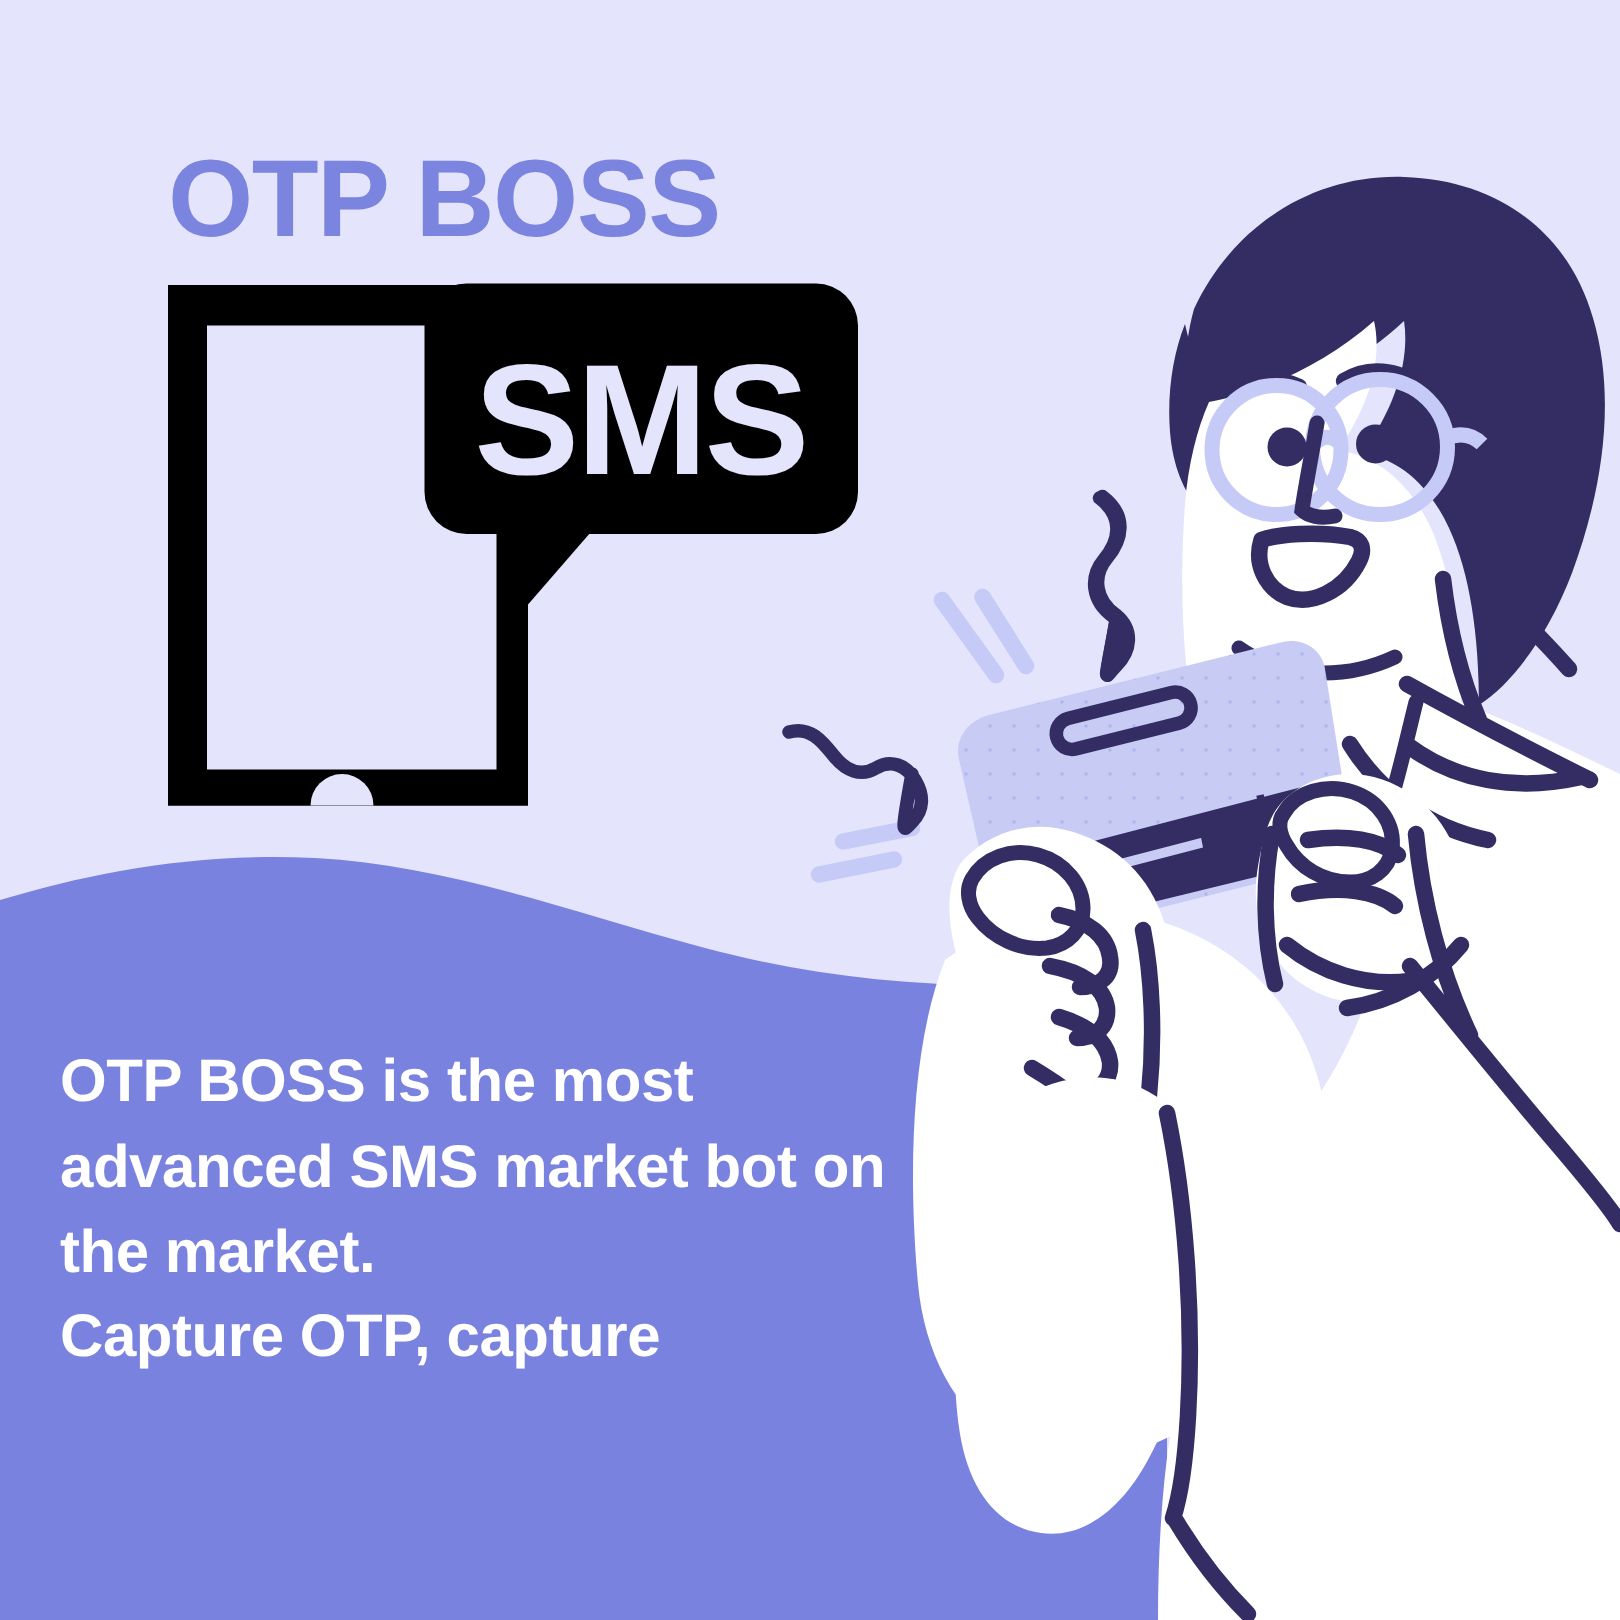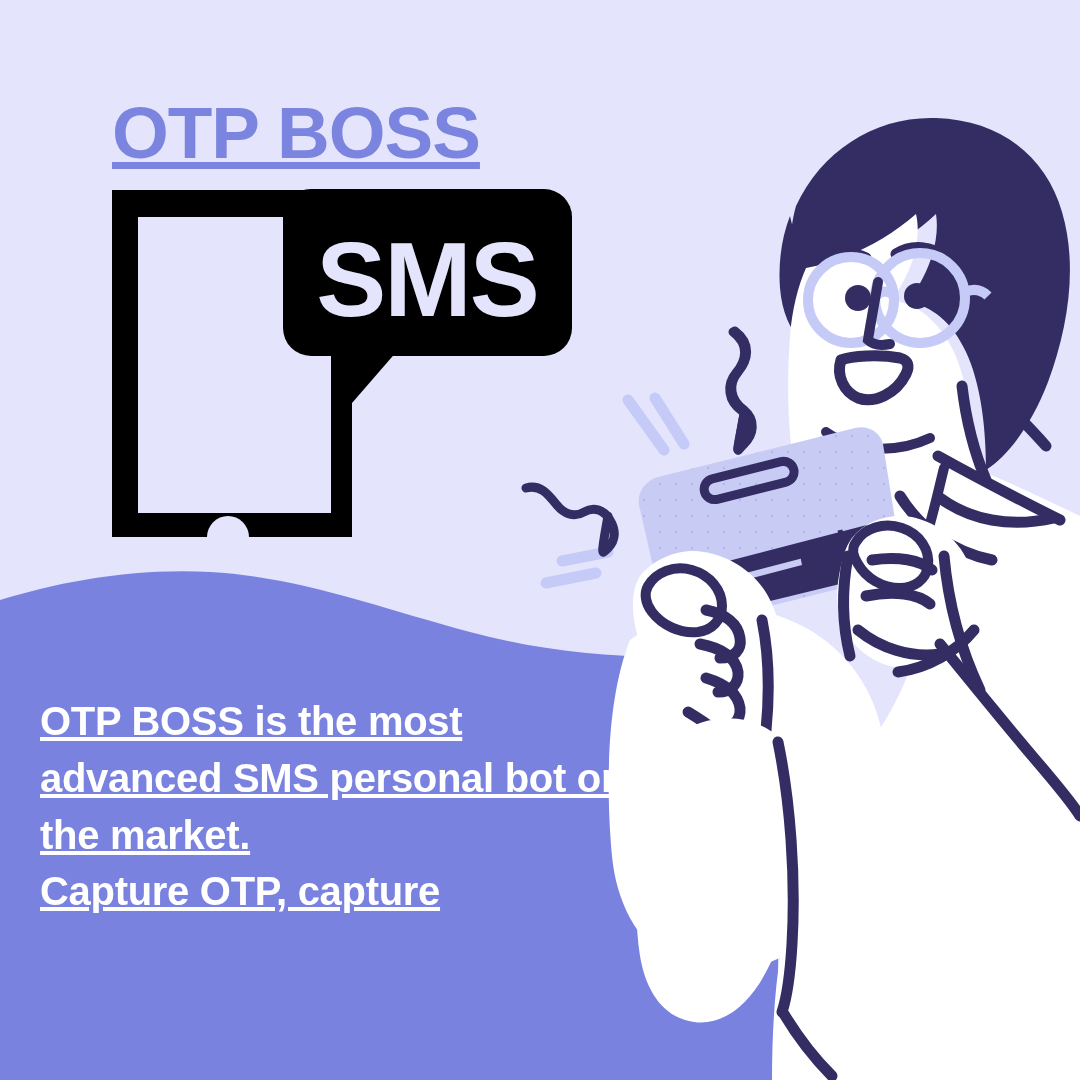--- a/index.html
+++ b/index.html
@@ -30,35 +30,34 @@
   #brand-title {
     position:absolute;
     left:112px; top:96px;
     z-index:5;
     font-size:73px;
     font-weight:bold;
     letter-spacing:-1px;
     color:#7B84DE;
     line-height:1;
     white-space:nowrap;
-    text-decoration:underline;
   }
   
   #tagline {
     position:absolute;
     left:40px; top:693px;
     width:620px;
     z-index:6;
     color:#FFFFFF;
     font-size:40px;
     font-weight:bold;
     line-height:1.42;
     letter-spacing:-0.3px;
   }
-  #tagline p { margin:0;text-decoration:underline; }
+  #tagline p { margin:0; }
 </style>
 </head>
 <body>
 
 <div id="banner">
 
   <svg id="wave-layer" class="layer-svg" viewBox="0 0 1080 1080" preserveAspectRatio="none">
     <rect x="0" y="0" width="1080" height="1080" fill="#E4E4FC"></rect>
     <path fill="#7A82DF" d="M0 600 C 60 582 130 568 210 572
              C 300 577 380 608 470 632
@@ -338,18 +337,18 @@
                C 660 760 667 744 676 736 Z"></path>
       <path fill="none" stroke="#332D63" stroke-width="11" stroke-linecap="round" d="M778 742 C 790 800 796 876 792 944 C 790 978 786 1000 782 1012"></path>
       <path fill="none" stroke="#332D63" stroke-width="11" stroke-linecap="round" d="M784 1014 C 796 1034 812 1056 832 1076"></path>
     </g>
   </svg>
 
   <div id="brand-title">OTP BOSS</div>
 
   <div id="tagline">
     <p>OTP BOSS is the most</p>
-    <p>advanced SMS personal bot on</p>
+    <p>advanced SMS market bot on</p>
     <p>the market.</p>
     <p>Capture OTP, capture</p>
   </div>
 
 </div>
 
 </body></html>

